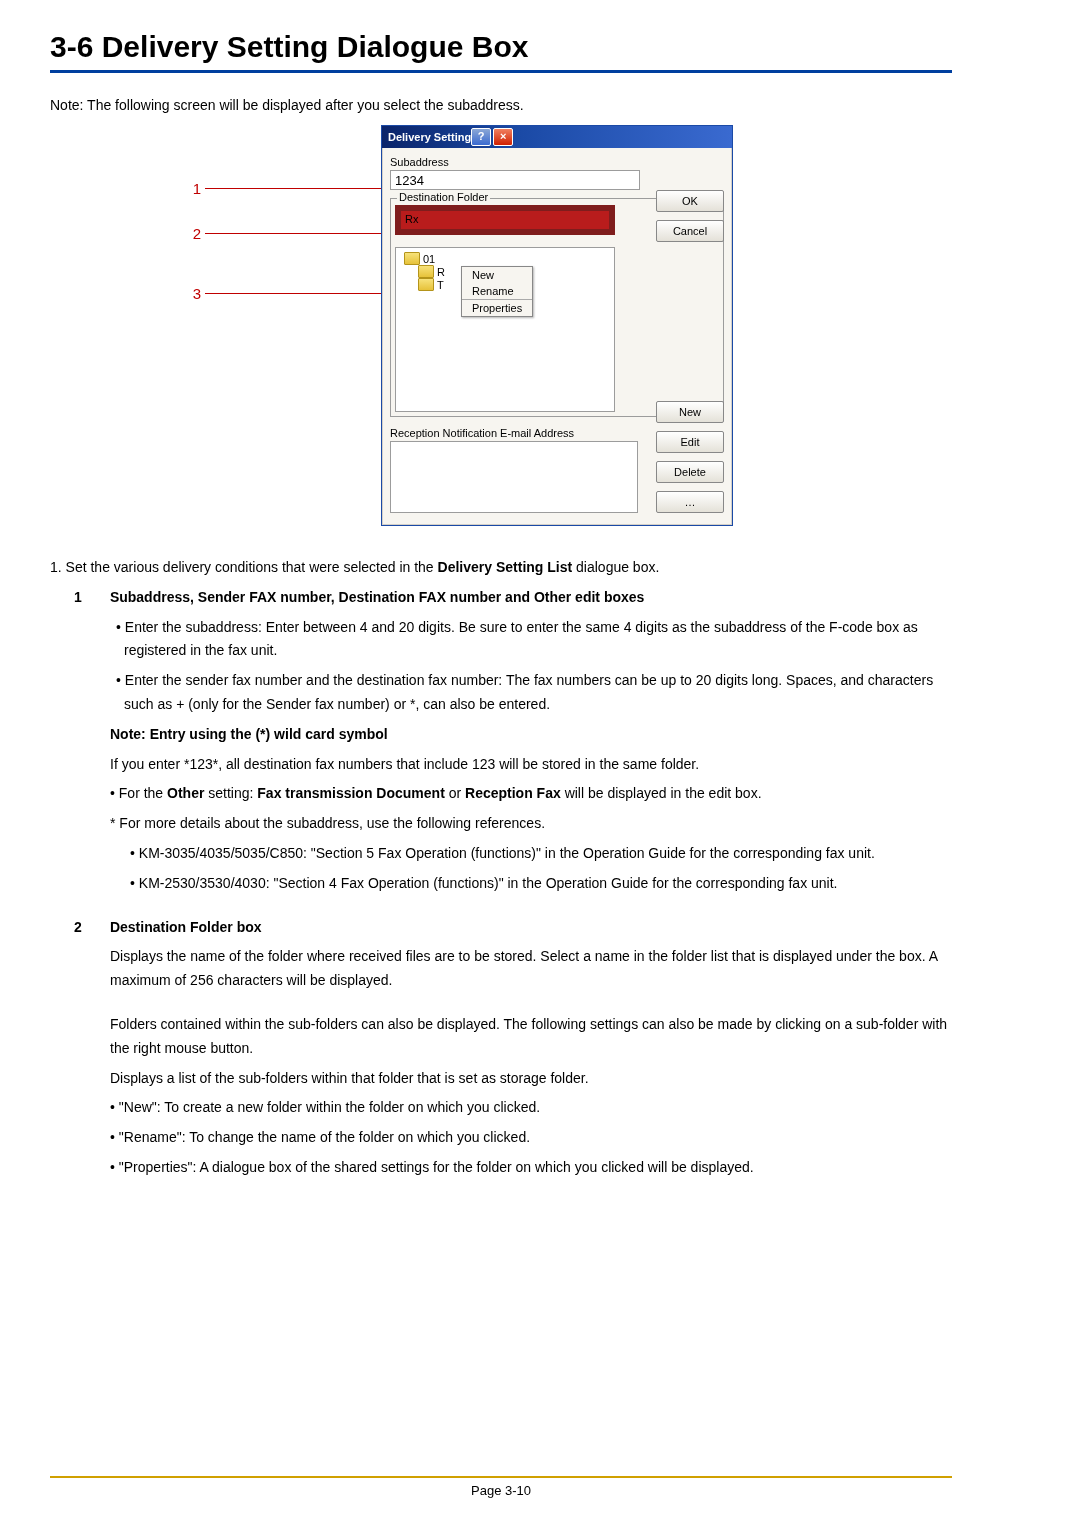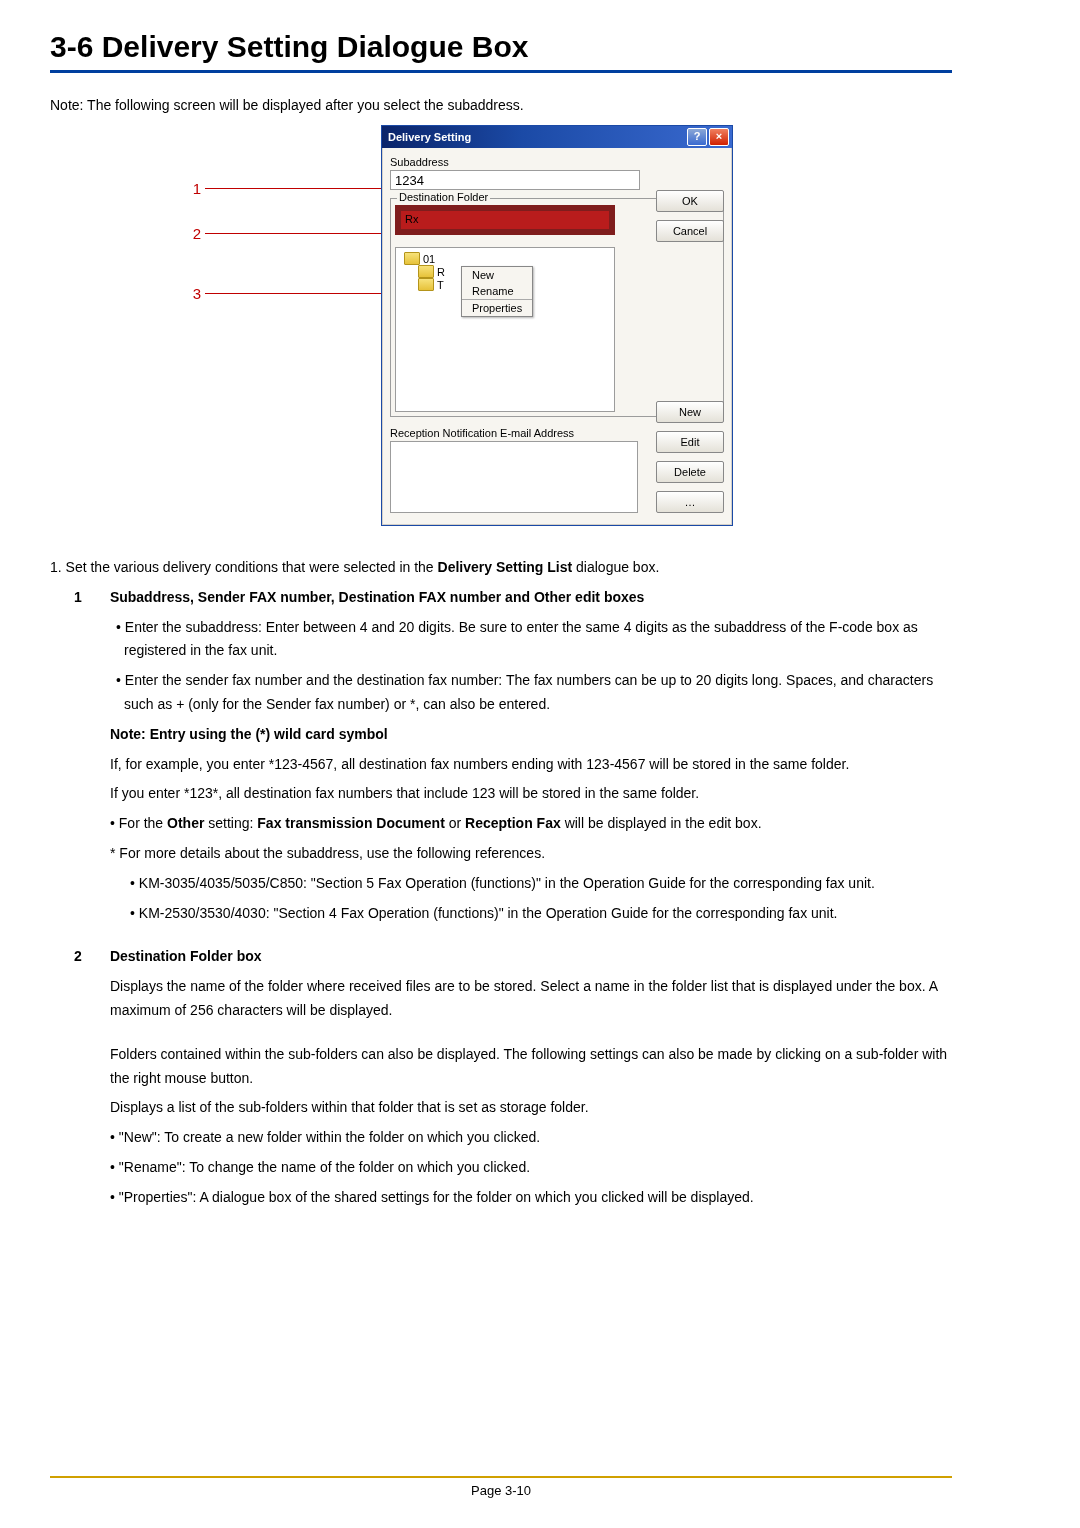--- a/index.html
+++ b/index.html
@@ -55,21 +55,21 @@
     background: #f7f5f0;
     width: 350px;
     margin-left: 110px;
     position: relative;
     box-shadow: 0 0 0 1px #d4d0c8 inset;
   }
   .dialog-titlebar {
     height: 22px;
     display: flex;
     align-items: center;
-    justify-content: space-between;
+    justify-content: flex-start;
     padding: 0 3px 0 6px;
     color: #fff;
     font-weight: bold;
     font-size: 11px;
     background: linear-gradient(90deg, #0a246a 0%, #1b4aa6 40%, #3a6ad0 100%);
   }
   .titlebar-buttons {
     display: flex;
     gap: 2px;
   }
@@ -330,21 +330,20 @@
     </p>
 
     <div class="subsec">
       <p class="subsec-head">
         <span class="num"><b>1</b></span>
         <b>Subaddress, Sender FAX number, Destination FAX number</b><span> and </span><b>Other</b><span> edit boxes</span>
       </p>
       <p class="subsub bullet">Enter the subaddress: Enter between 4 and 20 digits. Be sure to enter the same 4 digits as the subaddress of the F-code box as registered in the fax unit.</p>
       <p class="subsub bullet">Enter the sender fax number and the destination fax number: The fax numbers can be up to 20 digits long. Spaces, and characters such as + (only for the Sender fax number) or *, can also be entered.</p>
       <p><b>Note: Entry using the (*) wild card symbol</b></p>
-      <p>If, for example, you enter *123-4567, all destination fax numbers ending with 123-4567 will be stored in the same folder.</p>
       <p>If you enter *123*, all destination fax numbers that include 123 will be stored in the same folder.</p>
       <p class="bullet">
         <span>For the </span><b>Other</b><span> setting: </span><b>Fax transmission Document</b><span> or </span><b>Reception Fax</b><span> will be displayed in the edit box.</span>
       </p>
       <p class="ast">For more details about the subaddress, use the following references.</p>
       <p class="subsub2 bullet">KM-3035/4035/5035/C850: "Section 5  Fax Operation (functions)" in the Operation Guide for the corresponding fax unit.</p>
       <p class="subsub2 bullet">KM-2530/3530/4030: "Section 4  Fax Operation (functions)" in the Operation Guide for the corresponding fax unit.</p>
     </div>
 
     <div class="subsec">

